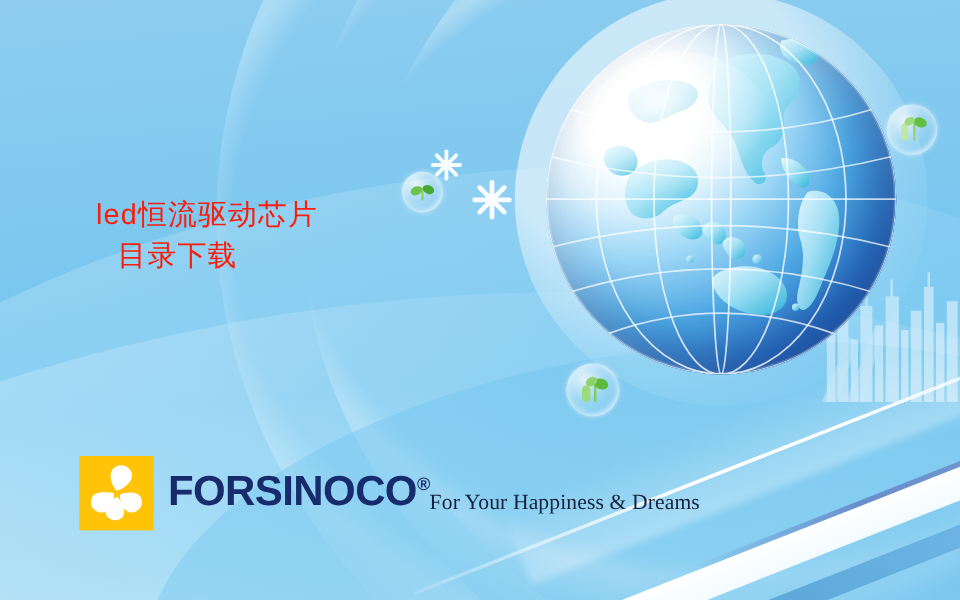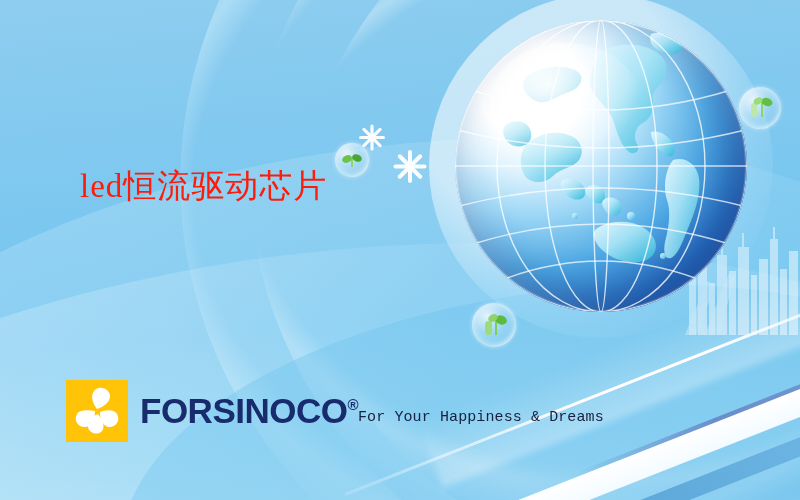--- a/index.html
+++ b/index.html
@@ -213,22 +213,22 @@
 
   
   #headline {
     position: absolute;
     left: 80px; top: 163px;
     width: 360px;
     z-index: 40;
   }
   #headline .line {
     color: #fb1d0a;
-    font-family: Liberation Serif, serif;
-    font-size: 33px;
+    font-family: Liberation Sans, sans-serif;
+    font-size: 24px;
     line-height: 1.42;
     letter-spacing: 1px;
     white-space: nowrap;
   }
   #headline .line2 { padding-left: 18px; }
 
   
   #logo {
     position: absolute;
     left: 66px; top: 380px;
@@ -257,22 +257,22 @@
     letter-spacing: -0.5px;
     white-space: nowrap;
   }
   #logo-name sup {
     font-size: 15px;
     vertical-align: super;
     line-height: 0;
   }
   #logo-tagline {
     color: #17213f;
-    font-family: Liberation Mono, monospace;
-    font-size: 15px;
+    font-family: Liberation Serif, serif;
+    font-size: 18px;
     line-height: 1.1;
     margin-top: 16px;
     letter-spacing: .1px;
     white-space: nowrap;
   }
 </style>
 </head>
 <body>
 
 <div id="banner">
@@ -430,20 +430,21 @@
   </div>
 
   <div class="stripe" id="st-soft"></div>
   <div class="stripe" id="st-dark"></div>
   <div class="stripe stripe-line" id="st1"></div>
   <div class="stripe" id="st-band"></div>
   <div class="stripe" id="st-band2"></div>
 
   <div id="headline">
     <div class="line line1">led恒流驱动芯片</div>
+    <div class="line line2">目录下载</div>
   </div>
 
   <div id="logo">
     <div id="logo-mark">
       <svg viewBox="0 0 62 62" width="62" height="62">
         <g fill="#ffffff">
           <path d="M31 29 C27 24 24 16 28 11 C33 5 42 8 44 15 C45 21 38 27 31 29 Z"></path>
           <path d="M29 31 C23 30 14 29 11 34 C7 41 13 48 20 47 C26 46 29 38 29 31 Z"></path>
           <path d="M34 32 C39 30 48 29 51 34 C55 41 49 48 42 47 C36 45 34 39 34 32 Z"></path>
           <path d="M32 34 C35 38 40 46 36 51 C31 56 23 53 22 47 C21 41 26 36 32 34 Z"></path>

